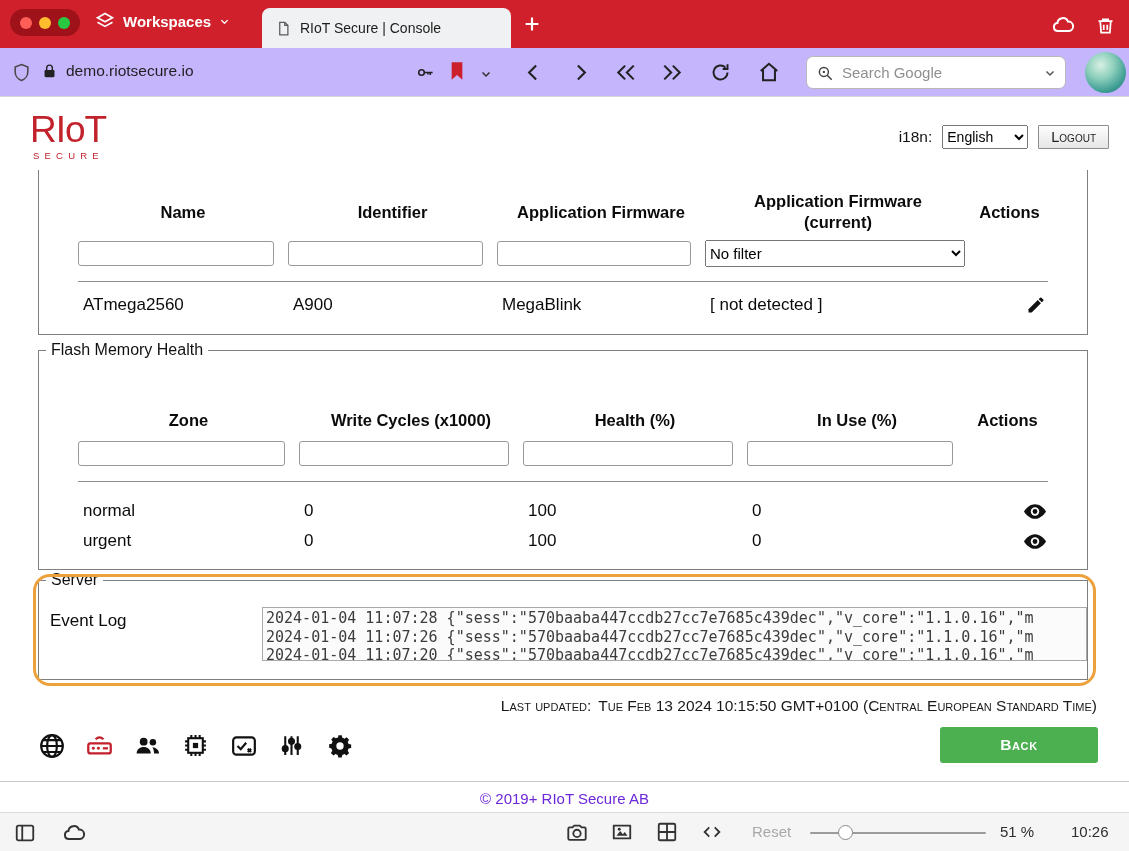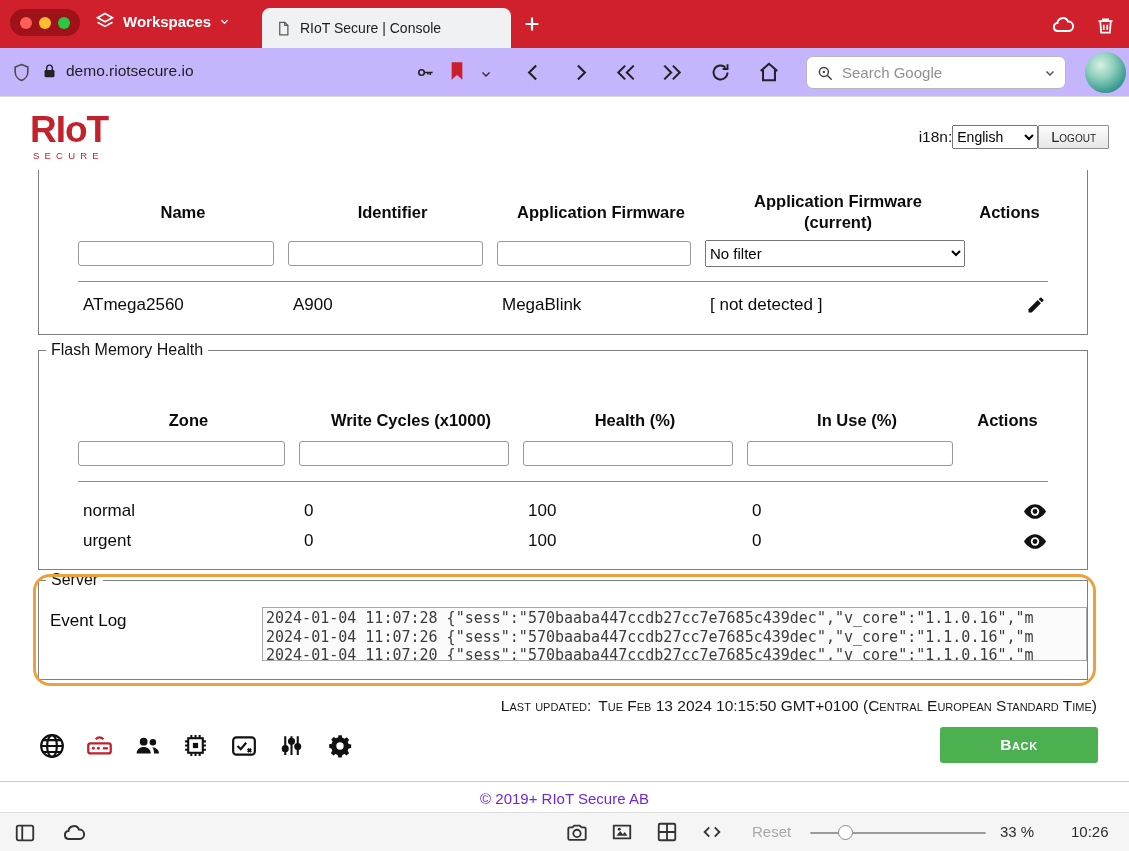--- a/index.html
+++ b/index.html
@@ -20,23 +20,23 @@
   .abs{position:absolute}
   .url{left:66px;top:14px;font-size:15.5px;color:#1f1f1f}
   .search{left:806px;top:8px;width:260px;height:33px;border:1px solid #b9b9b9;border-radius:7px;display:flex;align-items:center;padding:0 9px;gap:8px;background:#fff}
   .search input{border:none;outline:none;flex:1;font-size:15px;color:#333;background:transparent;min-width:0}
   .search input::placeholder{color:#8f8f8f}
   .avatar{left:1085px;top:4px;width:41px;height:41px;border-radius:50%;background:radial-gradient(circle at 38% 32%,#d8f0e4 0%,#8fd0bd 35%,#3d9d93 70%,#2a6f79 100%)}
 
   
   .page{height:715px;position:relative;background:#fff}
   .logo{position:absolute;left:30px;top:14px;color:#c2222b;line-height:1}
-  .logo .big{font-size:37px;font-weight:700;letter-spacing:-1px}
+  .logo .big{font-size:37px;font-weight:400;letter-spacing:-1px}
   .logo .sub{font-size:9.5px;letter-spacing:5.2px;font-weight:400;margin-top:3px;padding-left:3px}
-  .hdr-right{position:absolute;right:20px;top:28px;display:flex;align-items:center;font-size:15.5px;color:#111}
+  .hdr-right{position:absolute;right:20px;top:28px;display:flex;align-items:center;gap:10px;font-size:15.5px;color:#111}
   .hdr-right select{font-size:14px;height:24px;width:86px}
   .logout{font-variant:small-caps;font-size:14.5px;padding:3px 12px;border:1px solid #8d8d8d;border-radius:1px;background:linear-gradient(#fdfdfd,#e6e6e6);color:#222;cursor:default}
 
   .panel{position:absolute;left:38px;width:1050px;border:1px solid #7f7f7f;background:#fff}
   .panel.notop{border-top:none}
   .legend{position:absolute;top:-10px;left:7px;background:#fff;padding:0 5px;font-size:16px;color:#111}
 
   .t1 .row{display:grid;grid-template-columns:210px 209px 208px 266px 77px;margin:0 39px;align-items:center}
   .t2 .row{display:grid;grid-template-columns:221px 224px 224px 220px 81px;margin:0 39px;align-items:center}
   .th{font-weight:700;font-size:16.5px;text-align:center;color:#0b0b0b}
@@ -418,15 +418,15 @@
     <span>
         <svg width="22" height="22" viewBox="0 0 24 24" fill="none" stroke="#333" stroke-width="2">
           <path d="M9 7l-5 5 5 5M15 7l5 5-5 5"></path>
         </svg>
       </span>
   </div>
   <span class="sb-reset">Reset</span>
   <div class="sb-slider">
       <div class="sb-thumb"></div>
     </div>
-  <span class="sb-zoom">33 %</span>
+  <span class="sb-zoom">51 %</span>
   <span class="sb-clock">10:26</span>
 </div>
 
 </body></html>

